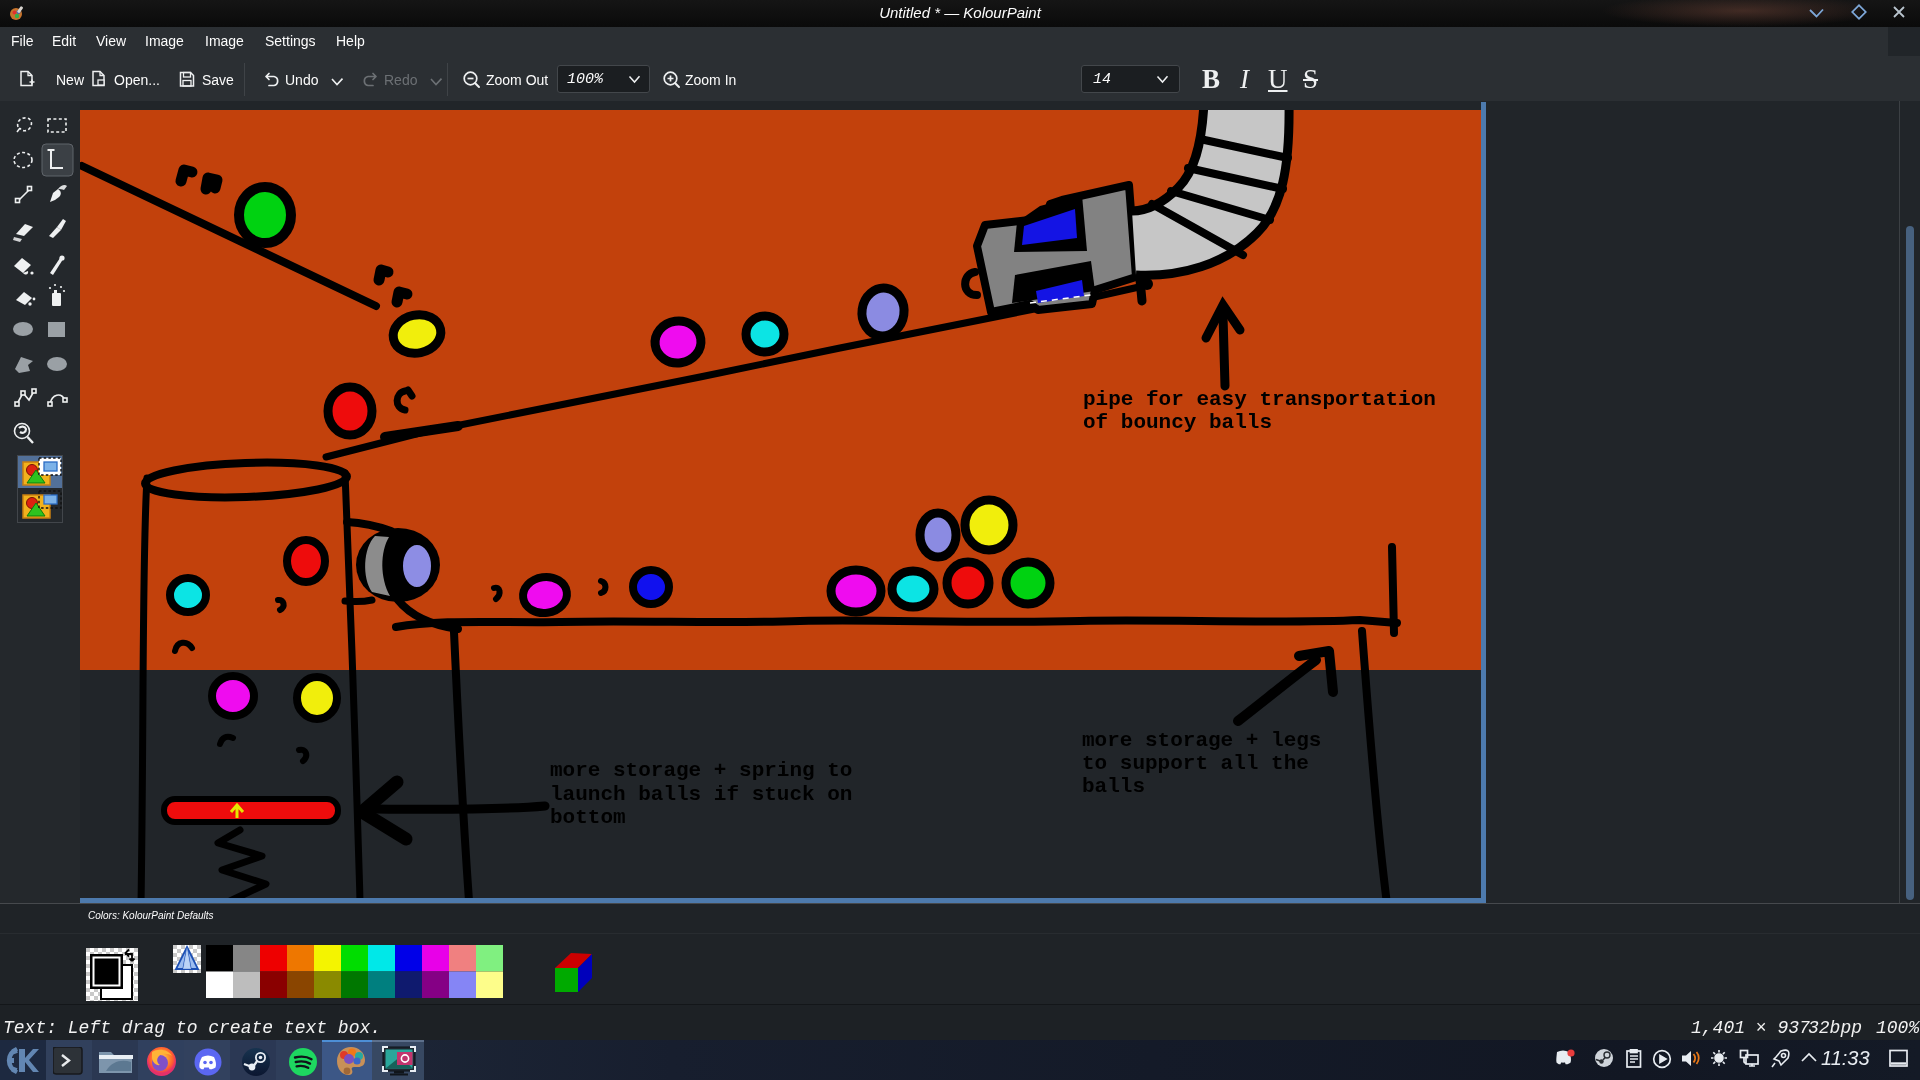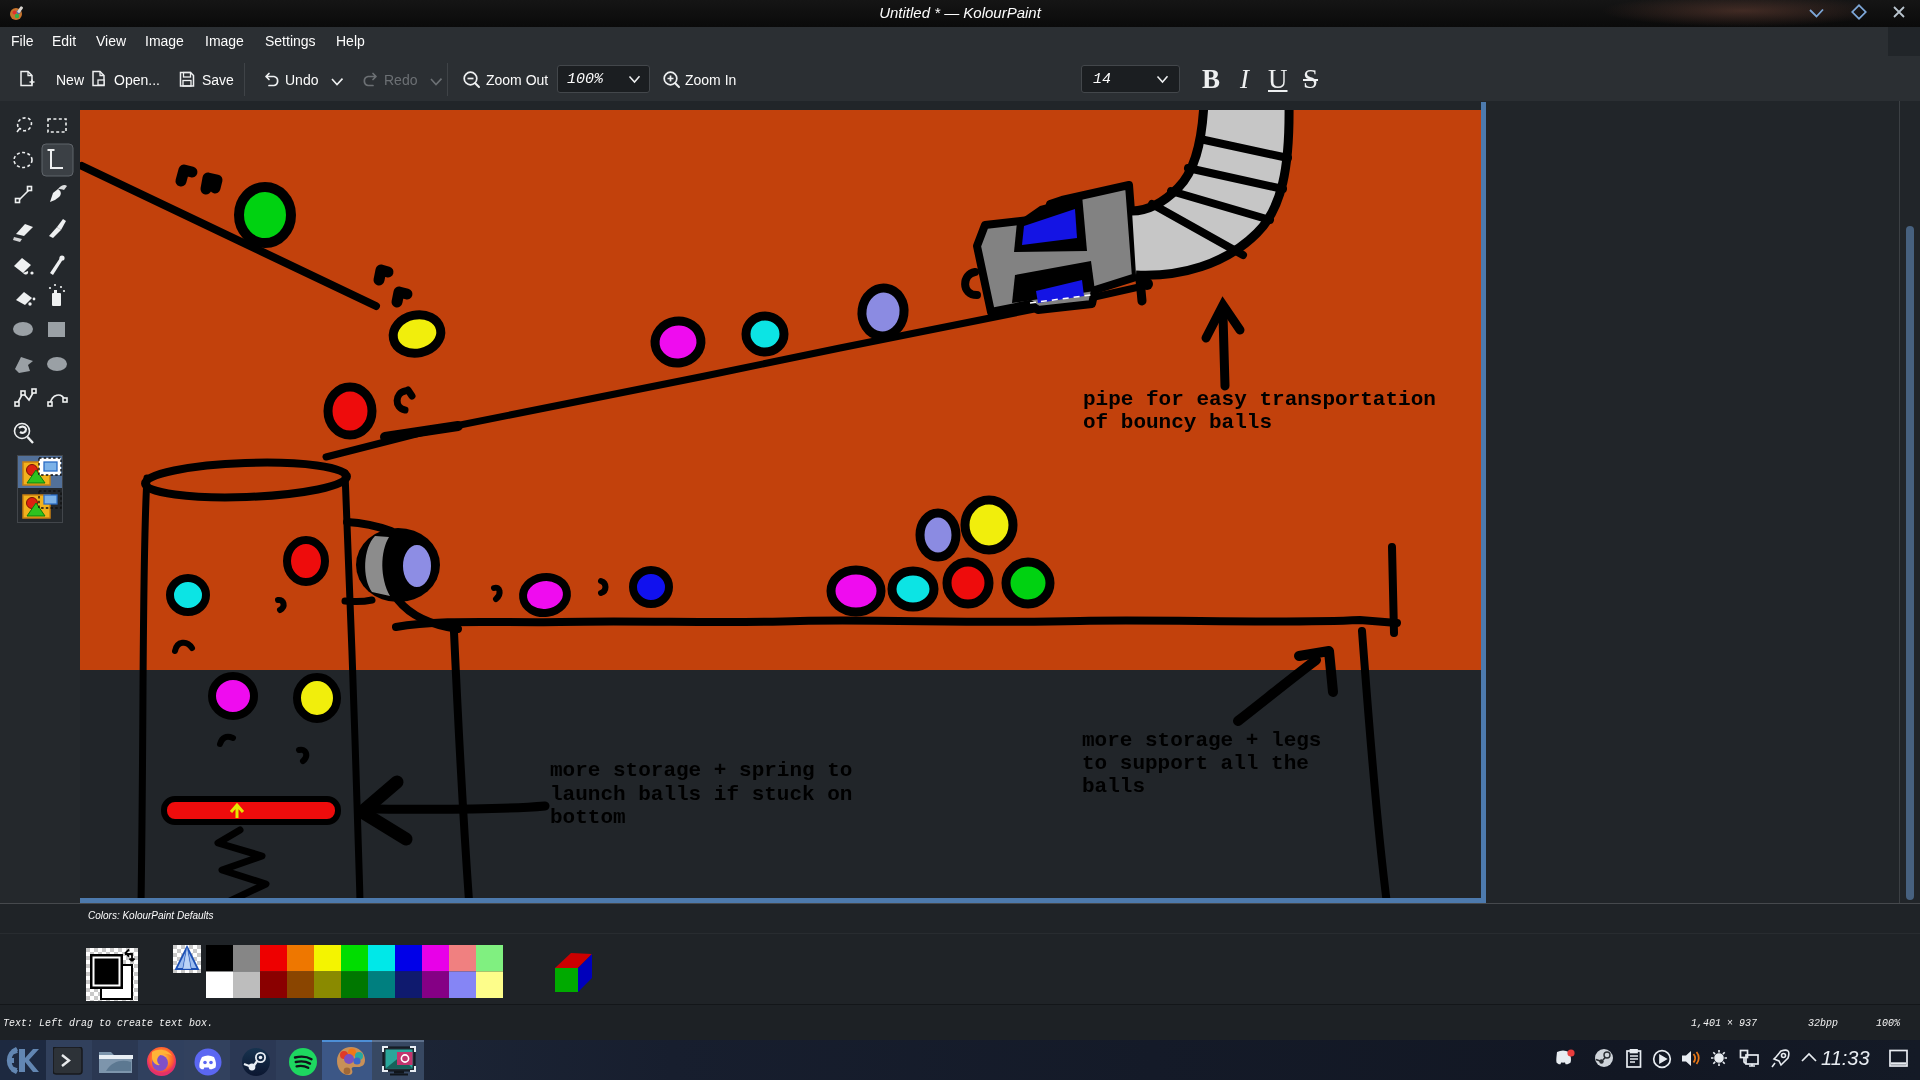--- a/index.html
+++ b/index.html
@@ -19,21 +19,21 @@
   #canvas{left:80px;top:102px;width:1401px;height:560px;background:#c2410c;margin-top:8px;}
   #bluer{left:1481px;top:102px;width:5px;height:801px;background:#4d7aad;}
   #blueb{left:80px;top:898px;width:1406px;height:5px;background:#4d7aad;}
   #scrollfill{left:1486px;top:101px;width:413px;height:802px;background:#212529;}
   #sepv{left:1899px;top:101px;width:1px;height:802px;background:#3c4044;}
   #sbcol{left:1900px;top:101px;width:20px;height:802px;background:#212529;}
   #sbthumb{left:1906px;top:226px;width:8px;height:674px;background:#47617f;border-radius:4px;}
   #hline{left:0;top:903px;width:1920px;height:1px;background:#46494d;}
   #palettebar{left:0;top:904px;width:1920px;height:100px;background:#1f2327;}
   #statusbar{left:0;top:1004px;width:1920px;height:36px;background:#1d2125;border-top:1px solid #131619;box-sizing:border-box;}
-  .stext{position:absolute;top:13px;color:#f2f2f2;font-size:10px;font-family:"Liberation Mono",monospace;font-style:italic;}
+  .stext{position:absolute;top:13px;color:#f2f2f2;font-size:18px;font-family:"Liberation Mono",monospace;font-style:italic;}
   #taskbar{left:0;top:1040px;width:1920px;height:40px;background:linear-gradient(90deg,#1a2333 0%,#1d2637 18%,#171e2e 35%,#141a28 60%,#121723 85%,#141a26 100%);}
   .tile{position:absolute;top:0;height:40px;}
   #clock{position:absolute;left:1821px;top:7px;width:60px;color:#e8ecf1;font-size:20px;font-style:italic;}
 </style>
 </head>
 <body>
 <div class="abs" id="titlebar">
     <div class="abs smudge"></div>
   </div>
 <div class="abs" id="title-text">Untitled * — KolourPaint</div>

